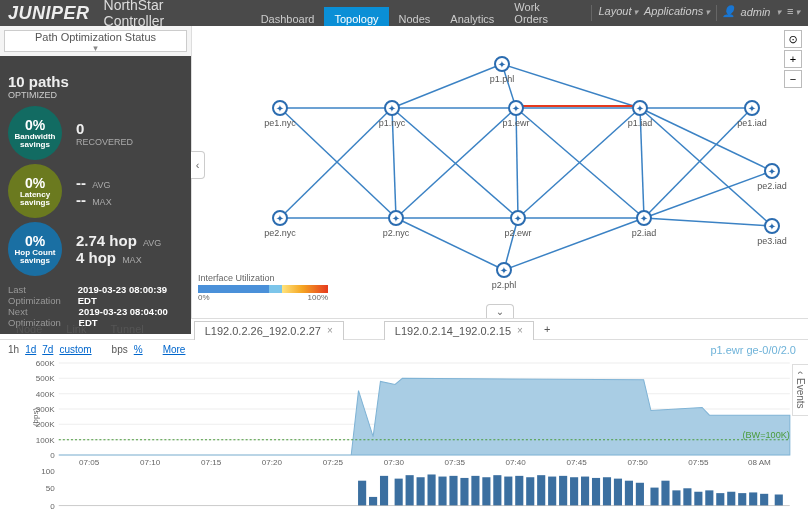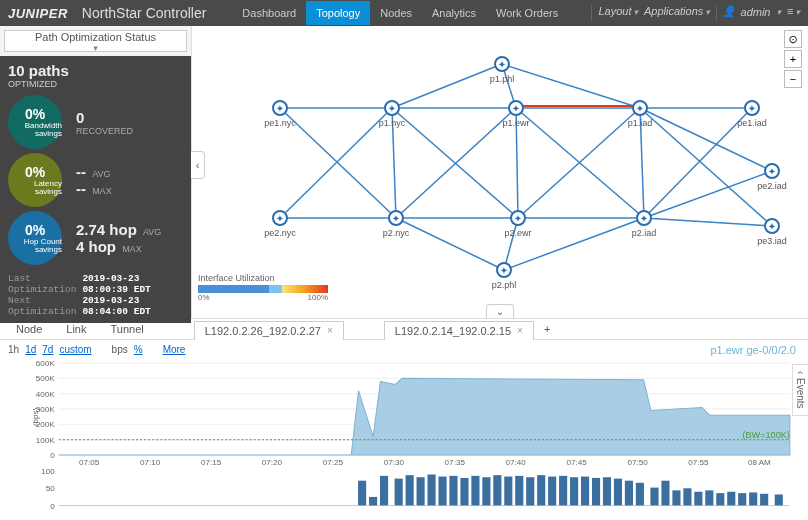--- a/index.html
+++ b/index.html
@@ -1,44 +1,44 @@
 <!DOCTYPE html>
 <html><head>
 <meta charset="utf-8">
 <style>
   * { box-sizing: border-box; margin: 0; padding: 0; }
   body { font-family: Arial, Helvetica, sans-serif; font-size: 11px; color: #333; width: 808px; height: 520px; overflow: hidden; background: #fff; }
   .topbar { background: #4a4a4a; color: #eee; height: 26px; display: flex; align-items: center; padding: 0 8px; gap: 14px; }
-  .brand { font-style: italic; font-weight: bold; letter-spacing: .5px; font-size: 13px; }
+  .brand { font-style: italic; font-weight: bold; letter-spacing: .5px; font-size: 18px; }
   .app-title { font-size: 14px; color: #ddd; }
   .nav { display: flex; gap: 0; margin-left: 12px; align-items: flex-end; }
   .nav a { color: #ccc; text-decoration: none; padding: 6px 10px; font-size: 11px; cursor: pointer; }
   .nav a.active { background: #0a8fd6; color: #fff; }
   .nav-right { margin-left: auto; display: flex; gap: 6px; align-items: flex-start; font-style: italic; }
   .nav-right .chev { font-size: 9px; margin-left: 2px; color: #aaa; }
   .nav-right .sep { width: 1px; height: 16px; background: #666; }
   .main { display: flex; height: 292px; }
   .sidebar { width: 192px; background: #f4f4f4; border-right: 1px solid #ddd; }
   .dropdown { margin: 4px; border: 1px solid #ccc; background: #fff; height: 22px; display: flex; align-items: center; padding: 0 6px; font-size: 11px; color: #555; justify-content: space-between; flex-direction: column; }
   .dropdown .chev { font-size: 9px; color: #888; }
-  .stats { background: #444; color: #eee; padding: 6px 8px 4px; }
+  .stats { background: #444; color: #eee; padding: 17px 8px 4px; }
   .paths-h { font-size: 15px; font-weight: bold; }
   .paths-s { font-size: 9px; color: #ccc; }
   .donuts { display: flex; flex-direction: column; gap: 4px; margin-top: 6px; }
   .drow { display: flex; align-items: center; gap: 14px; }
   .donut { width: 54px; height: 54px; border-radius: 50%; display: flex; flex-direction: column; align-items: center; justify-content: center; color: #fff; }
   .donut .pct { font-size: 14px; font-weight: bold; }
-  .donut .lab { font-size: 8px; text-align: right; line-height: 1; }
+  .donut .lab { font-size: 8px; text-align: center; line-height: 1; font-weight: bold; }
   .d1 { background: #126b62; }
   .d2 { background: #6b7a1f; }
   .d3 { background: #1a6fa3; }
   .side-metric { font-size: 11px; color: #eee; }
   .side-metric .big { font-size: 15px; font-weight: bold; }
   .side-metric .sub { font-size: 9px; color: #aaa; }
-  .opt-times { font-size: 9.5px; color: #ccc; padding: 4px 8px 6px; background: #444; font-family: Liberation Mono, monospace; }
+  .opt-times { font-size: 9.5px; color: #ccc; padding: 4px 8px 6px; background: #444; }
   .opt-times .row { display: flex; justify-content: space-between; }
   .opt-times .lab { color: #999; }
   .opt-times .val { color: #fff; font-weight: bold; }
 
   .topology { flex: 1; position: relative; background: #fff; }
   .topo-svg { position: absolute; inset: 0; }
   .node-circ { fill: #fff; stroke: #2b6cb0; stroke-width: 2; }
   .node-plus { fill: #2b6cb0; font-size: 10px; text-anchor: middle; dominant-baseline: middle; }
   .node-lab { font-size: 9px; fill: #555; text-anchor: middle; }
   .edge { stroke: #3b82c4; stroke-width: 1.5; fill: none; }

